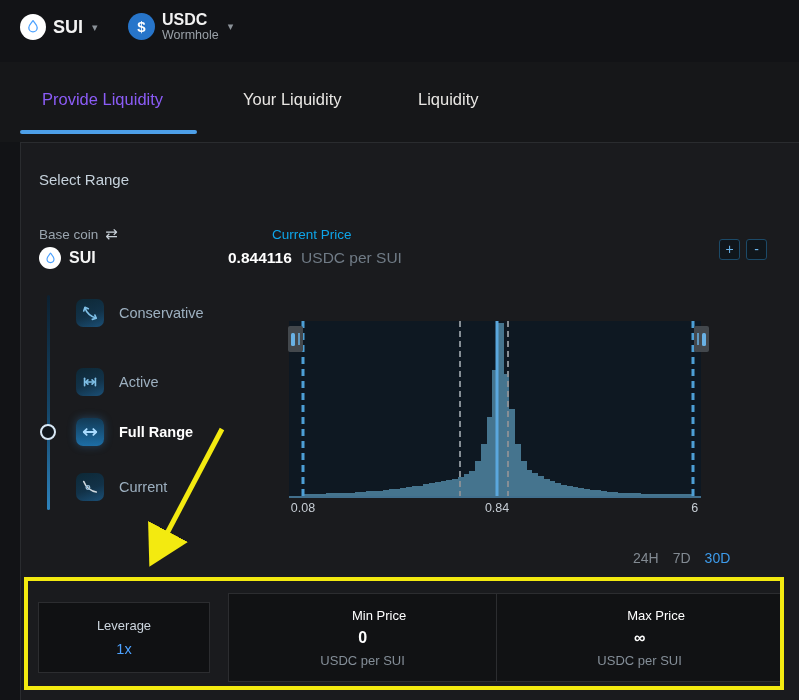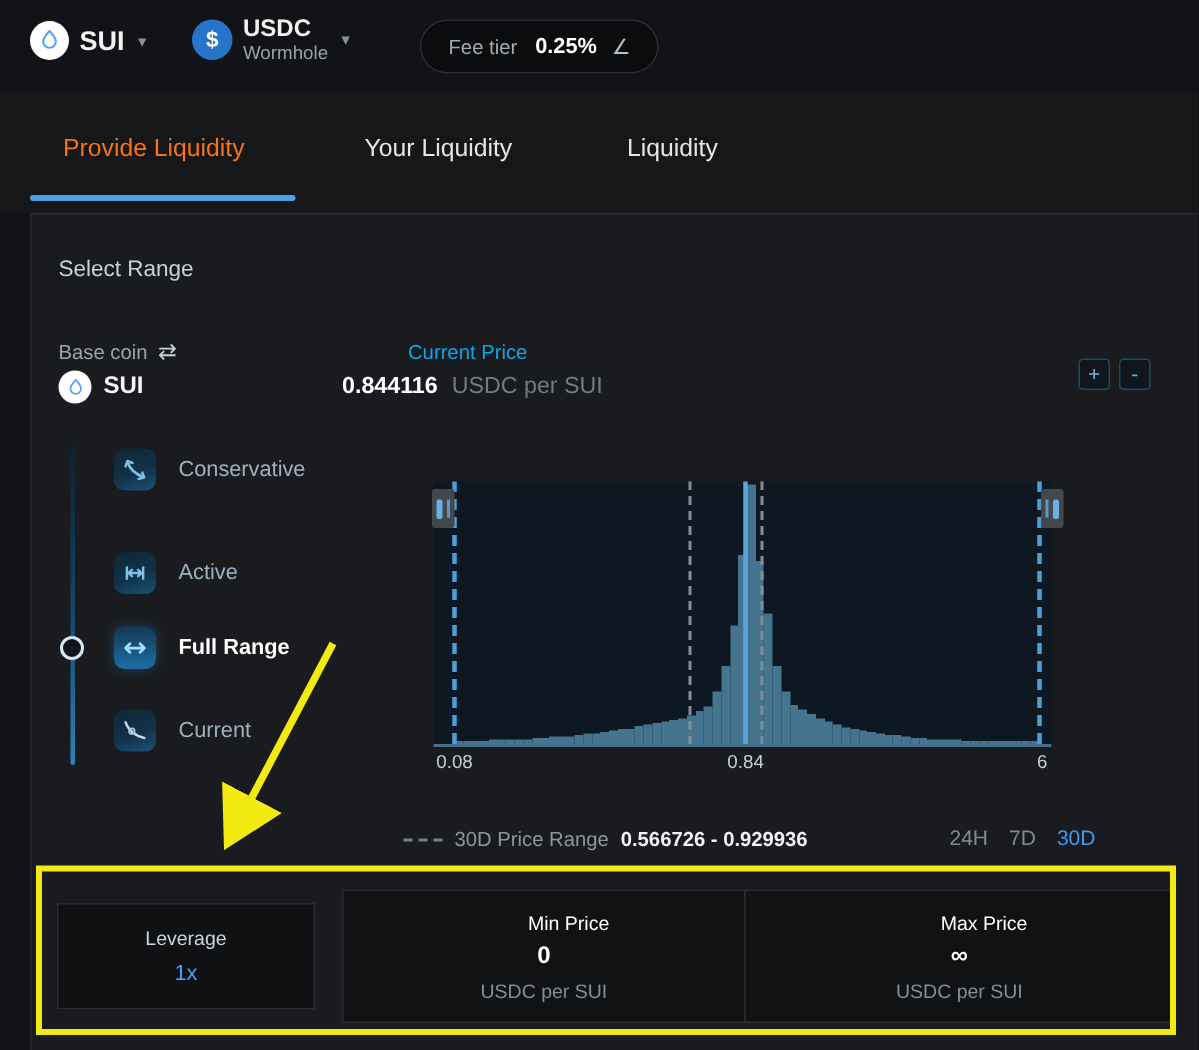--- a/index.html
+++ b/index.html
@@ -23,21 +23,21 @@
     position:absolute; left:280px; top:13px; height:36px; padding:0 18px;
     display:flex; align-items:center; border-radius:18px;
     background:#0b0c0d; border:1px solid #2b2d30; cursor:pointer;
   }
   .fee-label { color:#a4abb2; font-size:13.5px; }
   .fee-value { color:#fff; font-size:14.5px; font-weight:bold; margin-left:12px; }
   .fee-edit { color:#b8bfc6; font-size:14px; margin-left:10px; }
   
   .tabbar { position:absolute; left:0; top:62px; width:799px; height:80px; background:#161719; }
   .tab { position:absolute; top:28px; font-size:16.5px; color:#e8e6e3; cursor:pointer; }
-  .tab.active { color:#f97316; }
+  .tab.active { color:#8b5cf6; }
   .tab-underline { position:absolute; left:20px; top:68px; width:177px; height:4px; background:#4d9fe8; border-radius:2px; }
   
   .panel {
     position:absolute; left:20px; top:142px; width:779px; height:558px;
     background:#1a1b1e; border-top:1px solid #2a2c2f; border-left:1px solid #2a2c2f;
   }
   .section-title { position:absolute; left:18px; top:28px; font-size:15px; color:#c6d2dc; }
   .base-coin-label { position:absolute; left:18px; top:82px; font-size:13.5px; color:#9aa5af; display:flex; gap:7px; align-items:center; }
   .swap-glyph { color:#c8d0d8; font-size:15px; cursor:pointer; }
   .base-coin-row { position:absolute; left:18px; top:104px; display:flex; align-items:center; gap:8px; }
@@ -125,25 +125,20 @@
 
   <div class="token-select" style="left:128px; top:12px;">
     <span class="coin-circle usdc-circle">$</span>
     <span class="tok-col">
       <span class="tok-symbol">USDC</span>
       <span class="tok-net">Wormhole</span>
     </span>
     <span class="caret">▾</span>
   </div>
 
-  <div class="fee-pill">
-    <span class="fee-label">Fee tier</span>
-    <span class="fee-value">0.25%</span>
-    <span class="fee-edit">∠</span>
-  </div>
 
   <nav class="tabbar">
     <span class="tab active" style="left:42px;">Provide Liquidity</span>
     <span class="tab" style="left:243px;">Your Liquidity</span>
     <span class="tab" style="left:418px;">Liquidity</span>
     <div class="tab-underline"></div>
   </nav>
 
   <section class="panel">
     <div class="section-title">Select Range</div>
@@ -302,25 +297,20 @@
           <span class="h-line"></span>
           <span class="h-bar"></span>
         </div>
     </div>
     <div class="x-axis">
         <span class="tick" style="left: 3.4%;">0.08</span>
         <span class="tick" style="left: 50.5%;">0.84</span>
         <span class="tick" style="left: 98.5%;">6</span>
       </div>
 
-    <div class="legend-row">
-      <span class="legend-dash"></span>
-      <span class="legend-label">30D Price Range</span>
-      <span class="legend-value">0.566726 - 0.929936</span>
-    </div>
     <div class="timeframes">
       <span class="tf">24H</span>
       <span class="tf">7D</span>
       <span class="tf active">30D</span>
     </div>
   </section>
 
   <div class="lev-box">
     <span class="lev-label">Leverage</span>
     <span class="lev-value">1x</span>

